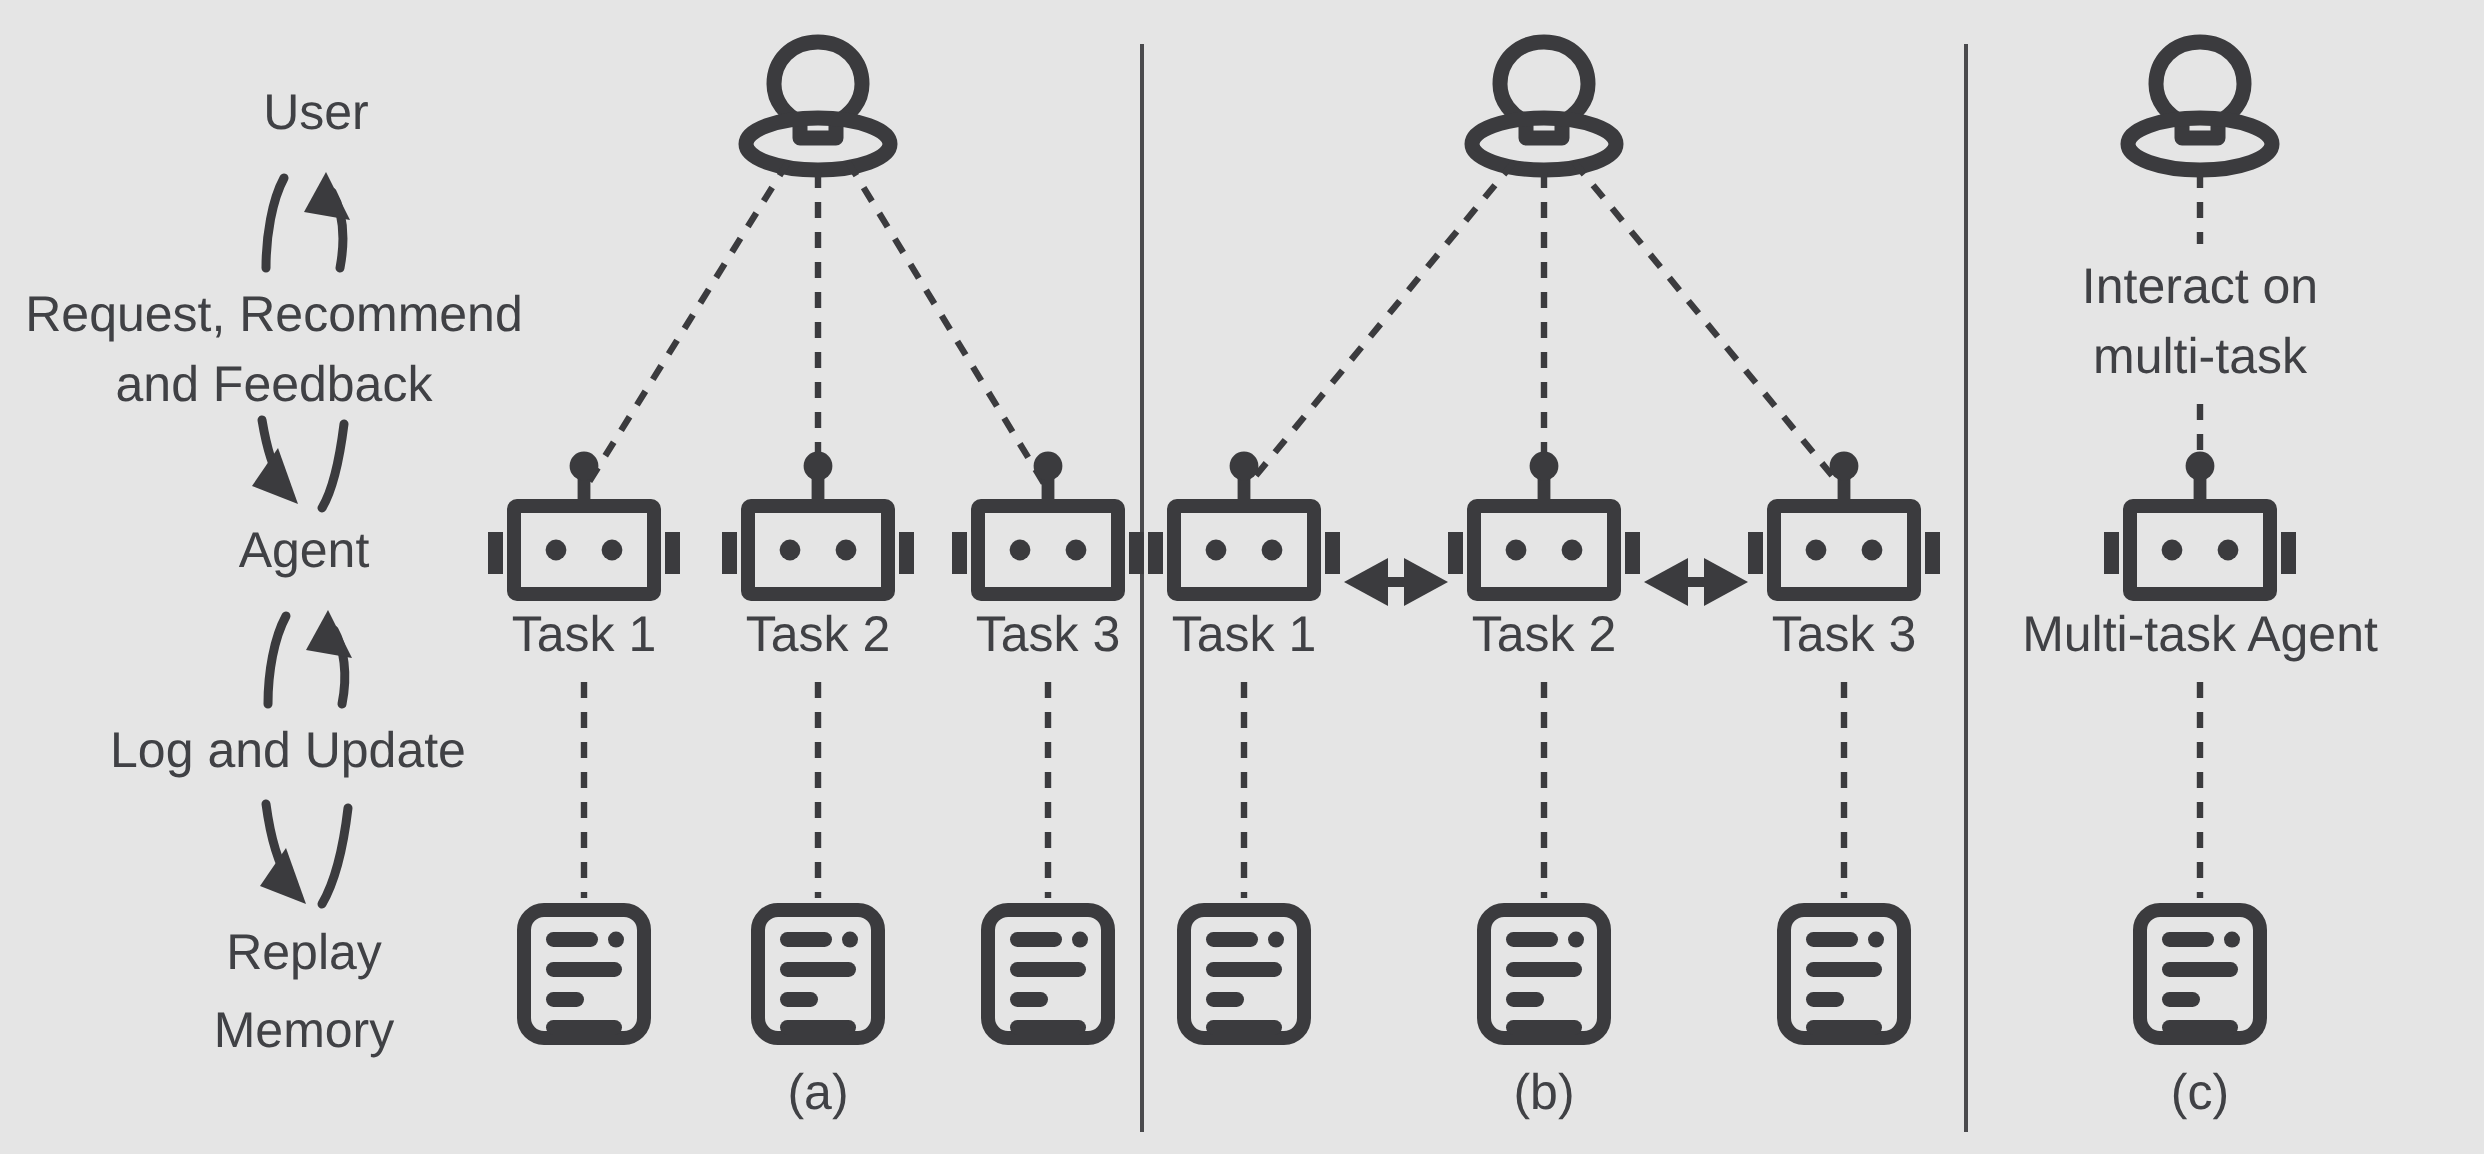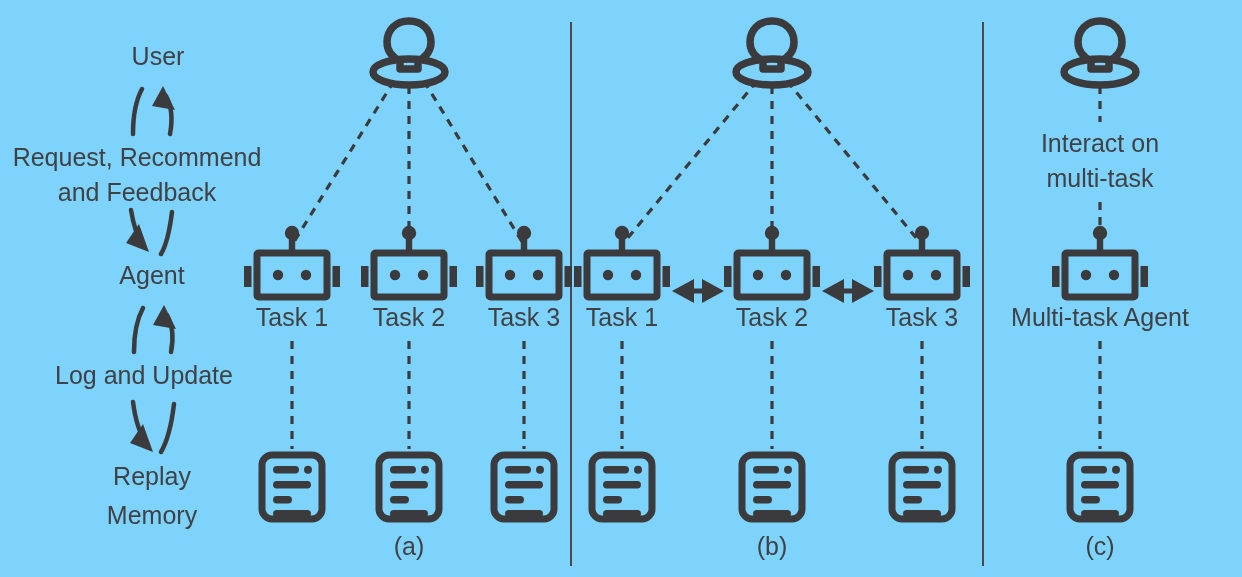--- a/index.html
+++ b/index.html
@@ -7,21 +7,21 @@
     padding: 0;
     background: #ffffff;
   }
   body {
     font-family: "Liberation Sans", sans-serif;
   }
   #canvas {
     position: relative;
     width: 1242px;
     height: 577px;
-    background: #7dd3fc;
+    background: #e5e5e5;
     overflow: hidden;
   }
   #figure-svg {
     position: absolute;
     top: 0;
     left: 0;
     width: 1242px;
     height: 577px;
   }
   .lbl {

